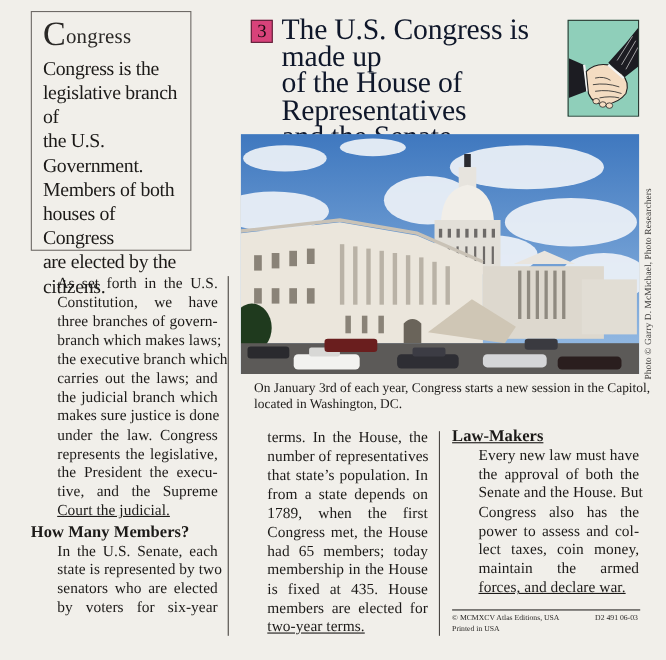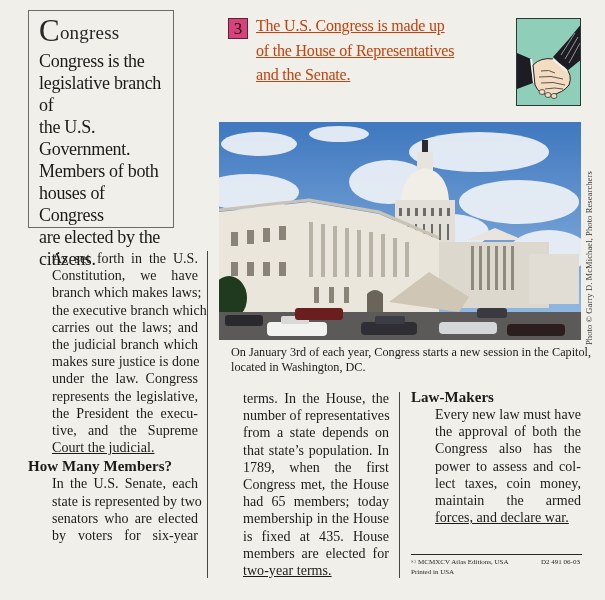--- a/index.html
+++ b/index.html
@@ -46,23 +46,22 @@
 
     
     .num-badge {
       left: 228px; top: 18px; width: 20px; height: 21px;
       background: #d8427a; border: 1px solid #5a2238;
       color: #1a0a10; font-size: 17px; line-height: 19px; text-align: center;
       font-weight: normal;
     }
     .headline {
       left: 256px; top: 14px; width: 250px;
-      font-size: 16px; line-height: 24.5px; color: #c2410c;
+      font-size: 27px; line-height: 24.5px; color: #0f172a;
       letter-spacing: -0.2px;
-      text-decoration: underline;
     }
     .handshake {
       left: 516px; top: 18px; width: 65px; height: 88px;
       background: #8fcfba; border: 1px solid #2c3a34; overflow: hidden;
     }
 
     
     .photo {
       left: 219px; top: 122px; width: 362px; height: 218px;
       overflow: hidden; background: #4e86c4;
@@ -72,21 +71,21 @@
       transform-origin: 0 0; transform: rotate(-90deg);
       font-size: 8.5px; color: #3a3836; white-space: nowrap; letter-spacing: 0.1px;
     }
     .caption {
       left: 231px; top: 345px; width: 370px;
       font-size: 12.2px; line-height: 14.5px; color: #1c1a18;
     }
 
     .col-mid { left: 219px; top: 390px; width: 170px; }
     .col-right { left: 411px; top: 388px; width: 170px; }
-    .col-right .subhead { margin-top: 0; }
+    .col-right .subhead { margin-top: 0; text-decoration: underline; }
 
     .footer-rule { left: 411px; top: 554px; width: 171px; height: 1px; background: #2a2826; }
     .footer-left { left: 411px; top: 558px; font-size: 7px; line-height: 9.5px; color: #2a2826; }
     .footer-right { left: 541px; top: 558px; font-size: 7px; color: #2a2826; }
   </style>
 </head>
 <body>
 
 <div class="abs intro-box">
   <div class="intro-title"><span class="cap">C</span><span>ongress</span></div>
@@ -97,20 +96,21 @@
     <div>Members of both</div>
     <div>houses of Congress</div>
     <div>are elected by the</div>
     <div>citizens.</div>
   </div>
 </div>
 
 <div class="abs col-text col-left">
   <span class="line">As set forth in the U.S.</span>
   <span class="line">Constitution, we have</span>
+  <span class="line">three branches of govern-</span>
   <span class="line">branch which makes laws;</span>
   <span class="line">the executive branch which</span>
   <span class="line">carries out the laws; and</span>
   <span class="line">the judicial branch which</span>
   <span class="line">makes sure justice is done</span>
   <span class="line">under the law. Congress</span>
   <span class="line">represents the legislative,</span>
   <span class="line">the President the execu-</span>
   <span class="line">tive, and the Supreme</span>
   <span class="line last">Court the judicial.</span>
@@ -253,35 +253,36 @@
 <div class="abs photo-credit">Photo © Garry D. McMichael, Photo Researchers</div>
 
 <div class="abs caption">
   <div>On January 3rd of each year, Congress starts a new session in the Capitol,</div>
   <div>located in Washington, DC.</div>
 </div>
 
 <div class="abs col-text col-mid">
   <span class="line">terms. In the House, the</span>
   <span class="line">number of representatives</span>
+  <span class="line">that state’s population. In</span>
   <span class="line">from a state depends on</span>
-  <span class="line">that state’s population. In</span>
   <span class="line">1789, when the first</span>
   <span class="line">Congress met, the House</span>
   <span class="line">had 65 members; today</span>
   <span class="line">membership in the House</span>
   <span class="line">is fixed at 435. House</span>
   <span class="line">members are elected for</span>
   <span class="line last">two-year terms.</span>
 </div>
 
 <div class="abs col-text col-right">
   <div class="subhead">Law-Makers</div>
   <span class="line">Every new law must have</span>
   <span class="line">the approval of both the</span>
+  <span class="line">Senate and the House. But</span>
   <span class="line">Congress also has the</span>
   <span class="line">power to assess and col-</span>
   <span class="line">lect taxes, coin money,</span>
   <span class="line">maintain the armed</span>
   <span class="line last">forces, and declare war.</span>
 </div>
 
 <div class="abs footer-rule"></div>
 <div class="abs footer-left">
   <div>© MCMXCV Atlas Editions, USA</div>

